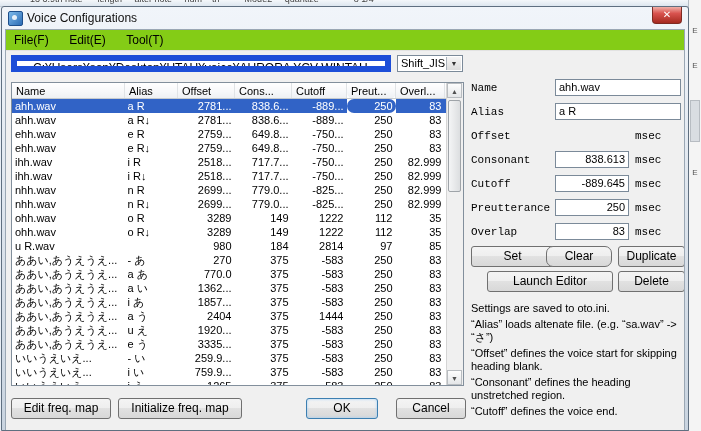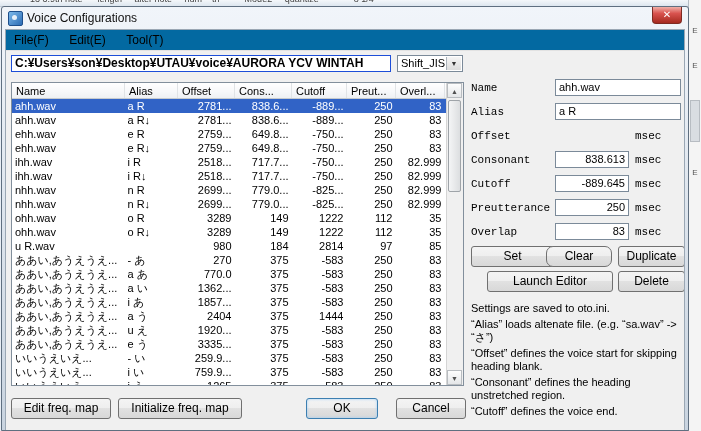--- a/index.html
+++ b/index.html
@@ -24,41 +24,41 @@
   .app-icon:after{content:"";position:absolute;left:3px;top:3px;width:5px;height:5px;border-radius:50%;background:#fff;opacity:.85;}
   .title-text{position:absolute;left:25px;top:4px;font-size:12px;color:#111;}
   .close-btn{position:absolute;right:6px;top:0px;width:30px;height:17px;box-sizing:border-box;
              background:linear-gradient(#f0b0a8,#d9534f 40%,#a52a1f);border:1px solid #7e2a22;border-top:none;
              border-radius:0 0 4px 4px;color:#fff;font-size:10px;line-height:15px;text-align:center;cursor:pointer;}
 
   .dialog-inner{position:absolute;left:3px;top:22px;right:3px;bottom:0;background:#f0f0f0;
                 border:1px solid #9aa7b4;border-bottom:none;overflow:hidden;}
 
   
-  .menubar{position:absolute;left:0;top:0;right:0;height:20px;background:#0369a1;border-bottom:1px solid #e2e2e2;}
+  .menubar{position:absolute;left:0;top:0;right:0;height:20px;background:#84cc16;border-bottom:1px solid #e2e2e2;}
   .menu-item{display:inline-block;padding:3px 8px 0 8px;font-size:12px;height:17px;cursor:default;}
 
   
   .path-field{position:absolute;left:5px;top:25px;width:380px;height:17px;box-sizing:border-box;background:#fff;
-              border:1px solid #1d4ed8;font-size:12px;line-height:15px;padding:0 3px;white-space:nowrap;overflow:hidden;font-weight:bold;}
+              border:6px solid #1d4ed8;font-size:12px;line-height:15px;padding:0 16px;white-space:nowrap;overflow:hidden;}
   .combo{position:absolute;left:391px;top:25px;width:66px;height:17px;box-sizing:border-box;background:#fff;
          border:1px solid #7b8a99;font-size:11px;line-height:15px;padding:0 16px 0 3px;}
   .combo .arrow{position:absolute;right:1px;top:1px;bottom:1px;width:14px;text-align:center;
                 background:linear-gradient(#f5f5f5,#dcdcdc);border-left:1px solid #aab2ba;font-size:7px;line-height:13px;color:#333;}
 
   
   .table-wrap{position:absolute;left:5px;top:52px;width:453px;height:304px;box-sizing:border-box;background:#fff;
               border:1px solid #828f9c;overflow:hidden;}
   table.oto{border-collapse:collapse;table-layout:fixed;width:437px;}
   table.oto th{background:linear-gradient(#ffffff,#f6f7f9 60%,#eef0f3);border-right:1px solid #e0e3e6;
                border-bottom:1px solid #c6cace;font-weight:normal;text-align:left;font-size:11px;
                height:15px;padding:0 4px;white-space:nowrap;overflow:hidden;}
   table.oto td{font-size:11px;height:14px;line-height:14px;padding:0 3px;white-space:nowrap;overflow:hidden;}
   .c0{width:104px;} .c1{width:44px;} .c2{width:48px;} .c3{width:48px;} .c4{width:46px;}
-  .c5{width:40px;} .c6{width:40px;} .c7{width:24px;}
+  .c5{width:40px;border-radius:7px;} .c6{width:40px;} .c7{width:24px;}
   td.c2,td.c3,td.c4,td.c5,td.c6{text-align:right;}
   td.c7{text-align:center;font-size:10px;}
   tr.selected td{background:#3163c6;color:#fff;}
 
   
   .vscroll{position:absolute;right:0;top:0;bottom:0;width:16px;background:#f0f0f0;border-left:1px solid #d5d5d5;}
   .vscroll .sbtn{position:absolute;left:0;width:15px;height:15px;text-align:center;font-size:7px;line-height:15px;color:#505050;
                  background:linear-gradient(#fdfdfd,#e4e6e8);border:1px solid #b8bcc0;box-sizing:border-box;}
   .vscroll .up{top:0;} .vscroll .down{bottom:0;}
   .vscroll .thumb{position:absolute;left:1px;top:17px;width:13px;height:92px;border-radius:2px;

